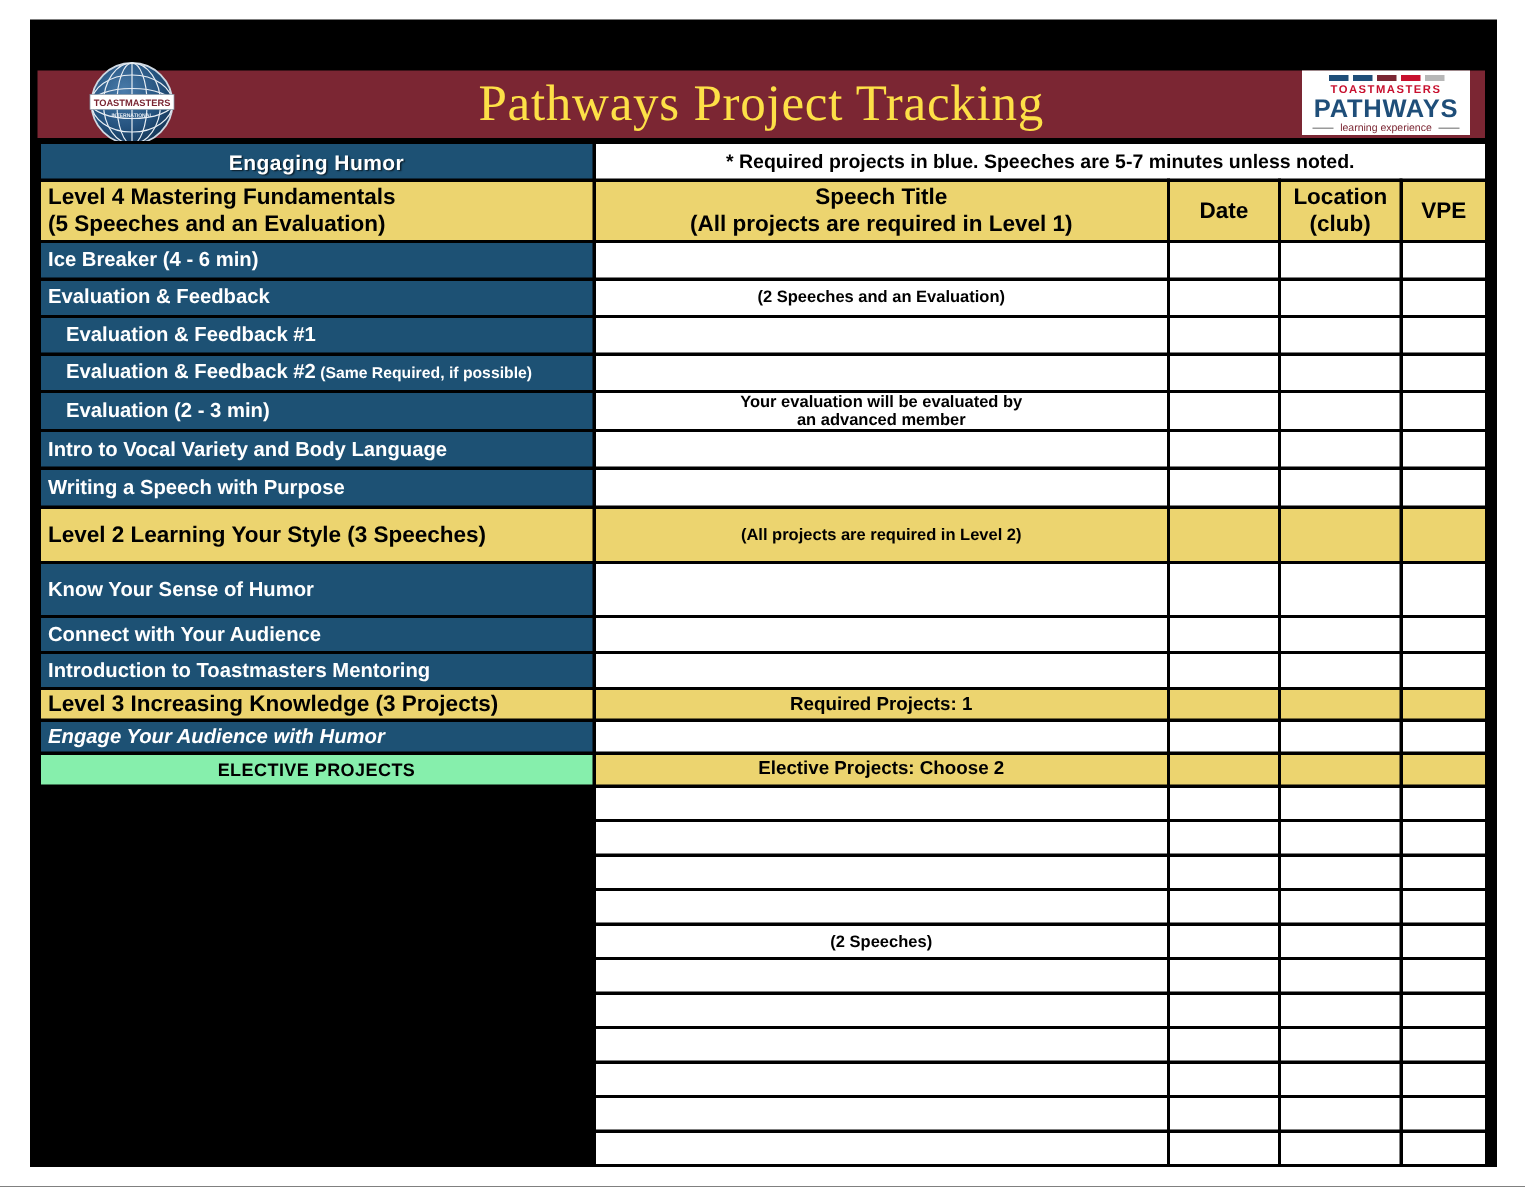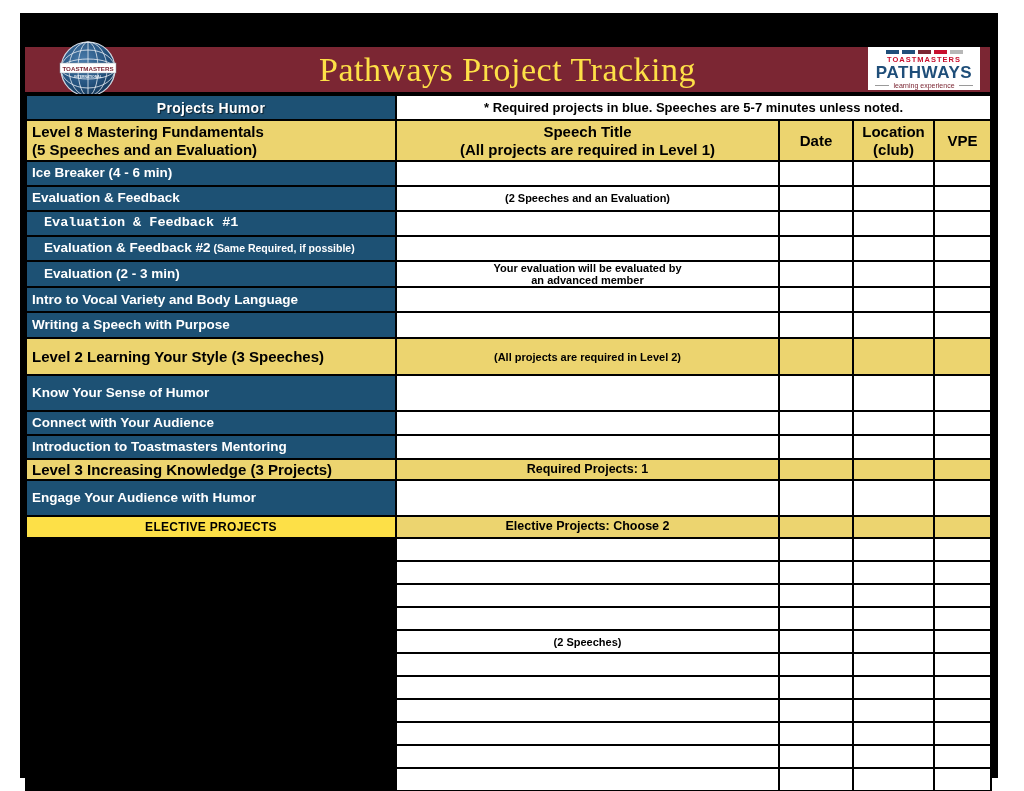--- a/index.html
+++ b/index.html
@@ -28,21 +28,21 @@
   .pw-tagline i{display:block;width:14px;height:1px;background:#9a9a9a;}
 
   table.sheet{
     position:absolute;left:5px;top:81px;width:965px;
     border-collapse:collapse;table-layout:fixed;
   }
   td{border:2px solid #000;padding:0;background:#fff;overflow:hidden;vertical-align:middle;}
   td.void{background:#000;}
   .c-blue{background:#1d5174;color:#fff;}
   .c-yellow{background:#ecd46f;color:#000;}
-  .c-gray{background:#fde047;color:#000;}
+  .c-gray{background:#86efac;color:#000;}
   .proj{font-weight:bold;font-size:13.5px;text-align:left;padding-left:5px;line-height:1.05;}
   .proj.sub{padding-left:17px;}
   .proj .mini{font-size:10.5px;font-weight:bold;}
   .path-cell{font-weight:bold;font-size:14px;text-align:center;letter-spacing:.3px;
     text-shadow:1px 1px 1px rgba(0,0,0,.65);}
   .notice{font-weight:bold;font-size:13px;text-align:center;color:#000;margin-top:40px;}
   .hdr{font-weight:bold;font-size:15px;line-height:1.15;}
   .hdr.left{text-align:left;padding-left:5px;}
   .hdr.ctr{text-align:center;}
   .level{font-weight:bold;font-size:15px;text-align:left;padding-left:5px;}
@@ -101,26 +101,26 @@
   <table class="sheet">
     <colgroup>
       <col style="width:370px">
         <col style="width:383px">
         <col style="width:74px">
         <col style="width:81px">
         <col style="width:57px">
     </colgroup>
     <tbody>
         <tr style="height: 25px;">
-          <td class="c-blue path-cell">Projects Humor</td>
+          <td class="c-blue path-cell">Engaging Humor</td>
           <td class="notice" colspan="4">* Required projects in blue. Speeches are 5-7 minutes unless noted.</td>
         </tr>
         <tr style="height: 41px;">
           <td class="c-yellow hdr left">
-            <div>Level 8  Mastering Fundamentals</div>
+            <div>Level 4  Mastering Fundamentals</div>
             <div>(5 Speeches and an Evaluation)</div>
           </td>
           <td class="c-yellow hdr ctr">
             <div>Speech Title</div>
             <div>(All projects are required in Level 1)</div>
           </td>
           <td class="c-yellow hdr ctr">Date</td>
           <td class="c-yellow hdr ctr">
             <div>Location</div>
             <div>(club)</div>
@@ -134,21 +134,21 @@
           <td></td>
           <td></td>
         </tr>
         <tr style="height: 25px;">
           <td class="c-blue proj">Evaluation &amp; Feedback</td>
           <td class="cnote">(2 Speeches and an Evaluation)</td>
           <td></td>
           <td></td>
           <td></td>
         </tr>
-        <tr style="height: 25px; font-family: Liberation Mono, monospace;">
+        <tr style="height: 25px;">
           <td class="c-blue proj sub">Evaluation &amp; Feedback #1</td>
           <td class="cnote"></td>
           <td></td>
           <td></td>
           <td></td>
         </tr>
         <tr style="height: 25px;">
           <td class="c-blue proj sub">Evaluation &amp; Feedback #2<span class="mini"> (Same Required, if possible)</span></td>
           <td class="cnote"></td>
           <td></td>
@@ -207,21 +207,21 @@
           <td></td>
           <td></td>
         </tr>
         <tr style="height: 21px;">
           <td class="c-yellow level">Level 3  Increasing Knowledge (3 Projects)</td>
           <td class="c-yellow cnote midi">Required Projects: 1</td>
           <td class="c-yellow"></td>
           <td class="c-yellow"></td>
           <td class="c-yellow"></td>
         </tr>
-        <tr style="height: 36px;">
+        <tr style="height: 22px; font-style: italic;">
           <td class="c-blue proj">Engage Your Audience with Humor</td>
           <td class="cnote"></td>
           <td></td>
           <td></td>
           <td></td>
         </tr>
         <tr style="height: 22px;">
           <td class="c-gray elect">ELECTIVE PROJECTS</td>
           <td class="c-yellow cnote midi">Elective Projects: Choose 2</td>
           <td class="c-yellow"></td>

